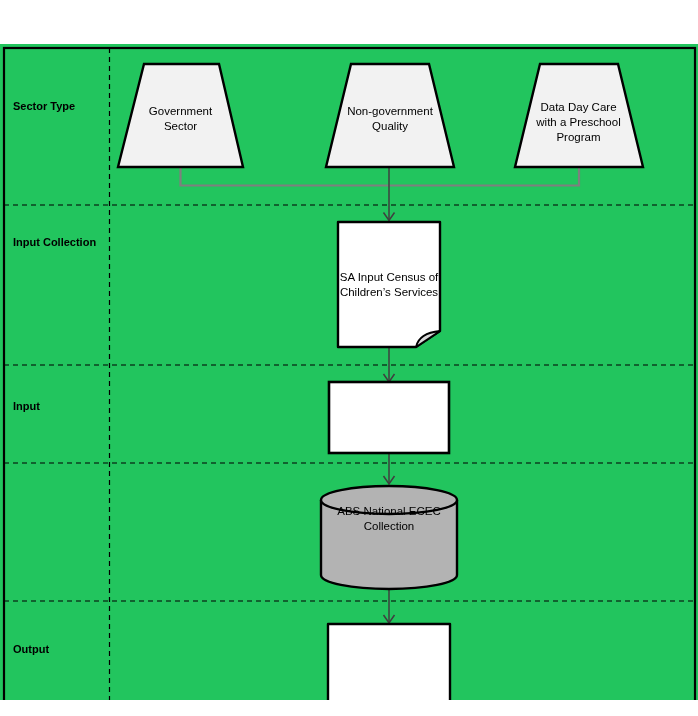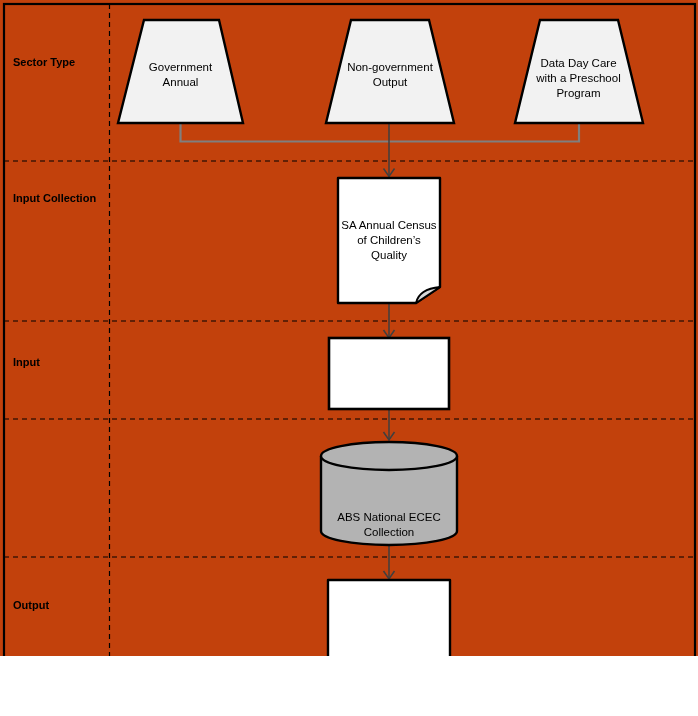--- a/index.html
+++ b/index.html
@@ -1,22 +1,23 @@
 <!DOCTYPE html>
 <html><head>
 <meta charset="utf-8">
 <style>
   * { margin: 0; padding: 0; box-sizing: border-box; }
   body { background: #fff; font-family: "Liberation Sans", sans-serif; }
   .canvas {
     position: relative;
     width: 698px;
     height: 656px;
-    background: #c2410c;
+    background: #22c55e;
     overflow: hidden;
+    margin-top: 44px;
   }
   .canvas svg { position: absolute; left: 0; top: 0; }
   .node-text {
     position: absolute;
     display: flex;
     align-items: center;
     justify-content: center;
     text-align: center;
     font-size: 11.5px;
     line-height: 15px;
@@ -73,19 +74,19 @@
     <ellipse cx="389" cy="456" rx="68" ry="14" fill="#b3b3b3" stroke="#000000" stroke-width="2.4"></ellipse>
 
     <path d="M328,580 L450,580 L450,677 C441,669 429,672 414,685 C392,704 358,707 328,695 Z" fill="#ffffff" stroke="#000000" stroke-width="2.4" stroke-linejoin="round"></path>
   </svg>
 
   <div class="lane-label" style="top:54px">Sector Type</div>
   <div class="lane-label" style="top:190px">Input Collection</div>
   <div class="lane-label" style="top:354px">Input</div>
   <div class="lane-label" style="top:597px">Output</div>
 
-  <div class="node-text" style="left:138px; top:25px;  width:85px;  height:100px">Government Annual</div>
-  <div class="node-text" style="left:338px; top:25px;  width:104px; height:100px">Non-government Output</div>
+  <div class="node-text" style="left:138px; top:25px;  width:85px;  height:100px">Government Sector</div>
+  <div class="node-text" style="left:338px; top:25px;  width:104px; height:100px">Non-government Quality</div>
   <div class="node-text" style="left:531px; top:28px;  width:95px;  height:100px">Data Day Care with a Preschool Program</div>
-  <div class="node-text" style="left:339px; top:178px; width:100px; height:125px">SA Annual Census of Children’s Quality</div>
-  <div class="node-text" style="left:326px; top:480px; width:126px; height:89px">ABS National ECEC Collection</div>
+  <div class="node-text" style="left:339px; top:178px; width:100px; height:125px">SA Input Census of Children’s Services</div>
+  <div class="node-text" style="left:326px; top:430px; width:126px; height:89px">ABS National ECEC Collection</div>
 
 </div>
 
 </body></html>

